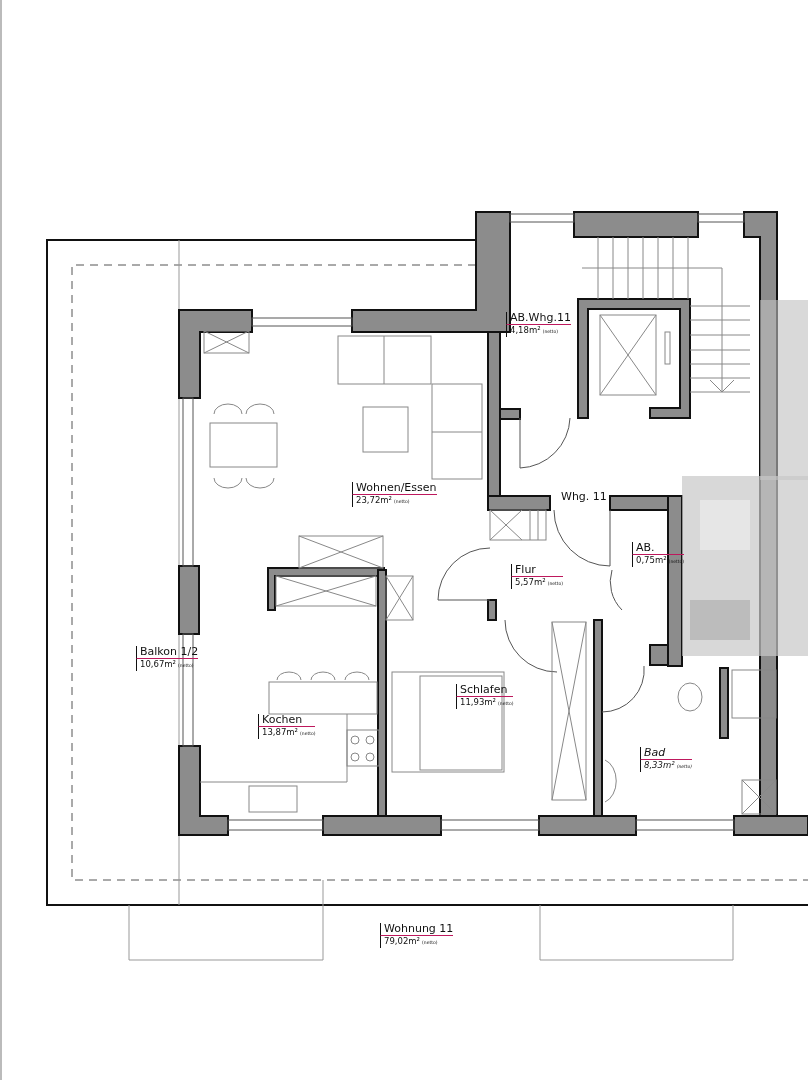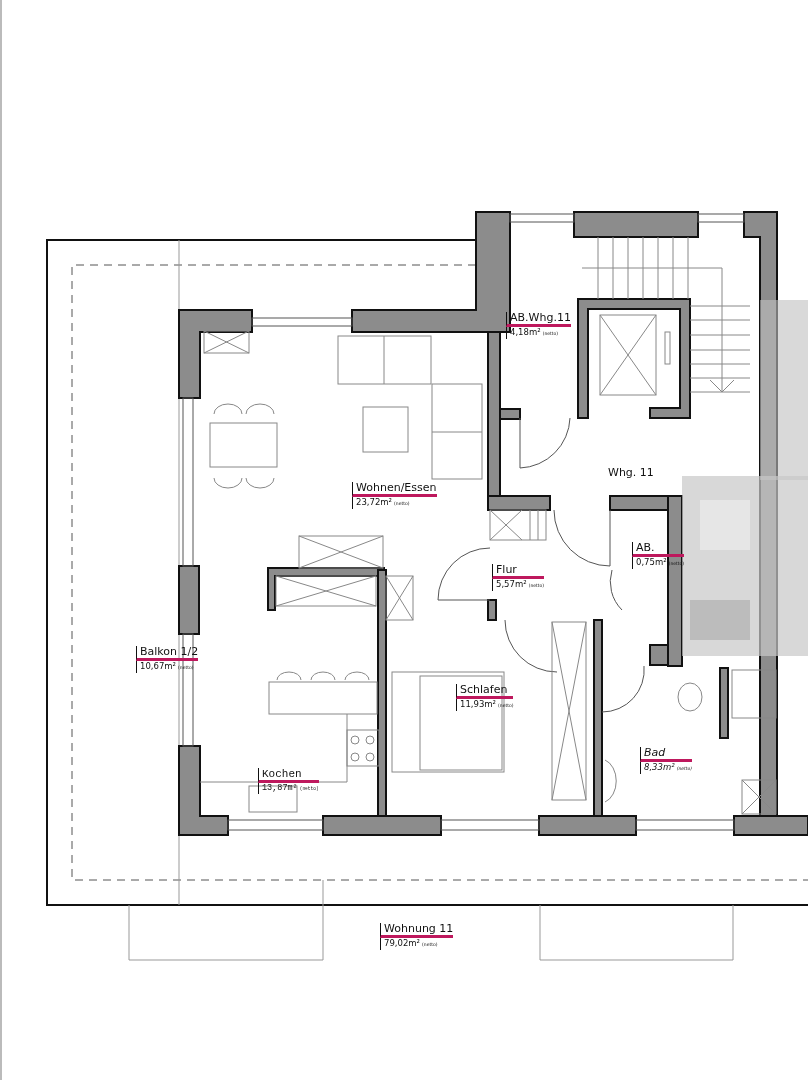--- a/index.html
+++ b/index.html
@@ -1,19 +1,19 @@
 <!DOCTYPE html>
 <html><head>
 <meta charset="utf-8">
 <style>
   html,body{margin:0;padding:0;background:#fff;}
   body{width:808px;height:1080px;position:relative;overflow:hidden;font-family:"Liberation Sans",sans-serif;}
   .plan{position:absolute;left:0;top:0;width:808px;height:1080px;}
   .lbl{position:absolute;color:#111;font-family:"DejaVu Sans",sans-serif;}
-  .lbl .name{font-size:11px;line-height:12px;display:block;padding-left:3px;border-left:1px solid #111;border-bottom:3px solid #be185d;white-space:nowrap;}
+  .lbl .name{font-size:11px;line-height:12px;display:block;padding-left:3px;border-left:1px solid #111;border-bottom:1px solid #be185d;white-space:nowrap;}
   .lbl .area{font-size:8.5px;line-height:11px;display:block;padding-left:3px;border-left:1px solid #111;white-space:nowrap;}
   .lbl .area small{font-size:4.5px;margin-left:2px;}
   .plain{position:absolute;font-family:"DejaVu Sans",sans-serif;font-size:11px;color:#111;}
 </style>
 </head>
 <body>
 
 <svg class="plan" viewBox="0 0 808 1080" xmlns="http://www.w3.org/2000/svg">
 
   <line x1="1" y1="0" x2="1" y2="1080" stroke="#bbb" stroke-width="2"></line>
@@ -176,37 +176,37 @@
   <span class="area"><span>23,72m²</span><small>(netto)</small></span>
 </div>
 <div class="lbl" style="left:506px;top:312px;">
   <span class="name">AB.Whg.11</span>
   <span class="area"><span>4,18m²</span><small>(netto)</small></span>
 </div>
 <div class="lbl" style="left:632px;top:542px;">
   <span class="name">AB.</span>
   <span class="area"><span>0,75m²</span><small>(netto)</small></span>
 </div>
-<div class="lbl" style="left:492px;top:564px;">
+<div class="lbl" style="left:511px;top:564px;">
   <span class="name">Flur</span>
   <span class="area"><span>5,57m²</span><small>(netto)</small></span>
 </div>
 <div class="lbl" style="left:456px;top:684px;">
   <span class="name">Schlafen</span>
   <span class="area"><span>11,93m²</span><small>(netto)</small></span>
 </div>
 <div class="lbl" style="left:640px;top:747px;font-style:italic;">
   <span class="name">Bad</span>
   <span class="area"><span>8,33m²</span><small>(netto)</small></span>
 </div>
-<div class="lbl" style="left:258px;top:768px;font-family:Liberation Mono, monospace;">
+<div class="lbl" style="left:258px;top:714px;">
   <span class="name">Kochen</span>
   <span class="area"><span>13,87m²</span><small>(netto)</small></span>
 </div>
 <div class="lbl" style="left:88px;top:646px;margin-left:48px;">
   <span class="name">Balkon 1/2</span>
   <span class="area"><span>10,67m²</span><small>(netto)</small></span>
 </div>
 <div class="lbl" style="left:380px;top:923px;">
   <span class="name">Wohnung 11</span>
   <span class="area"><span>79,02m²</span><small>(netto)</small></span>
 </div>
-<div class="plain" style="left:561px;top:466px;margin-left:47px;">Whg. 11</div>
+<div class="plain" style="left:561px;top:490px;">Whg. 11</div>
 
 </body></html>

